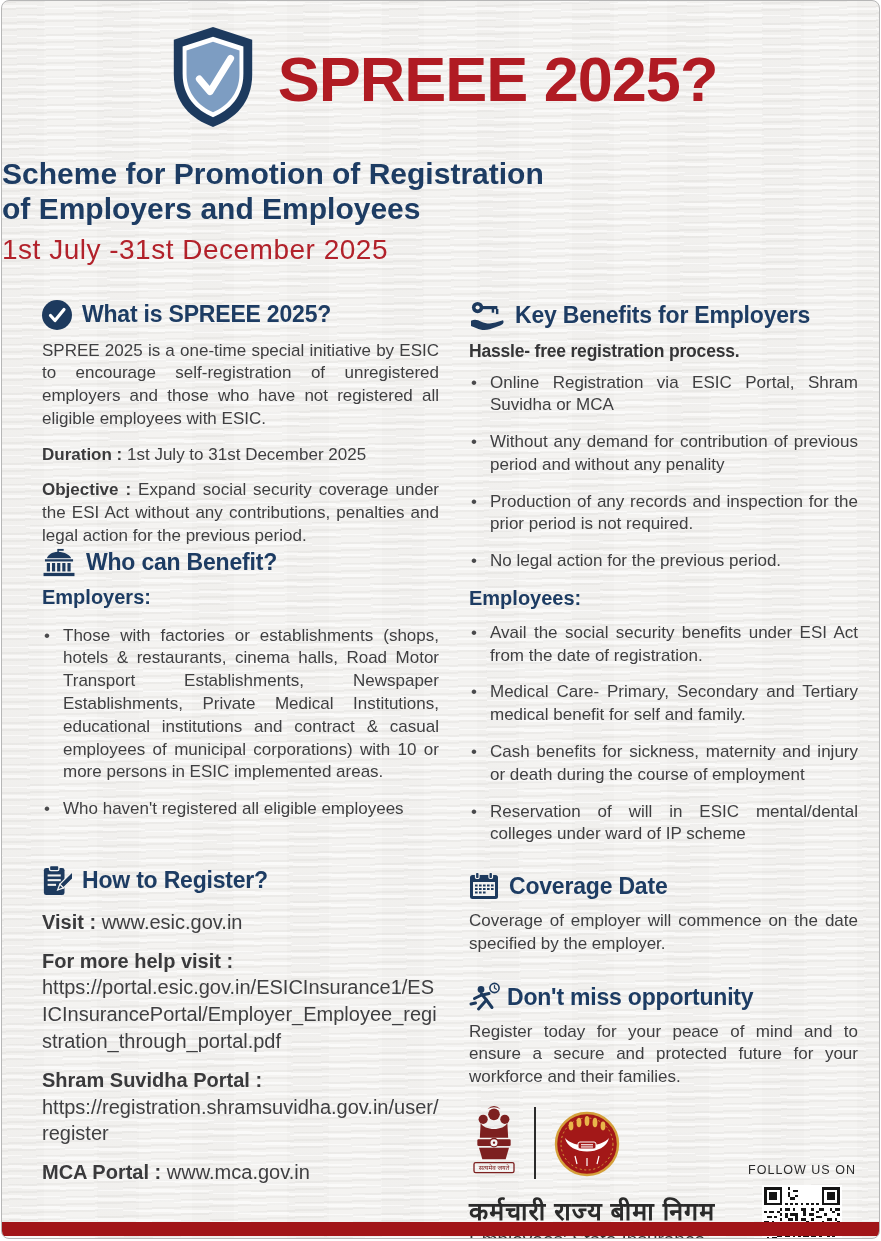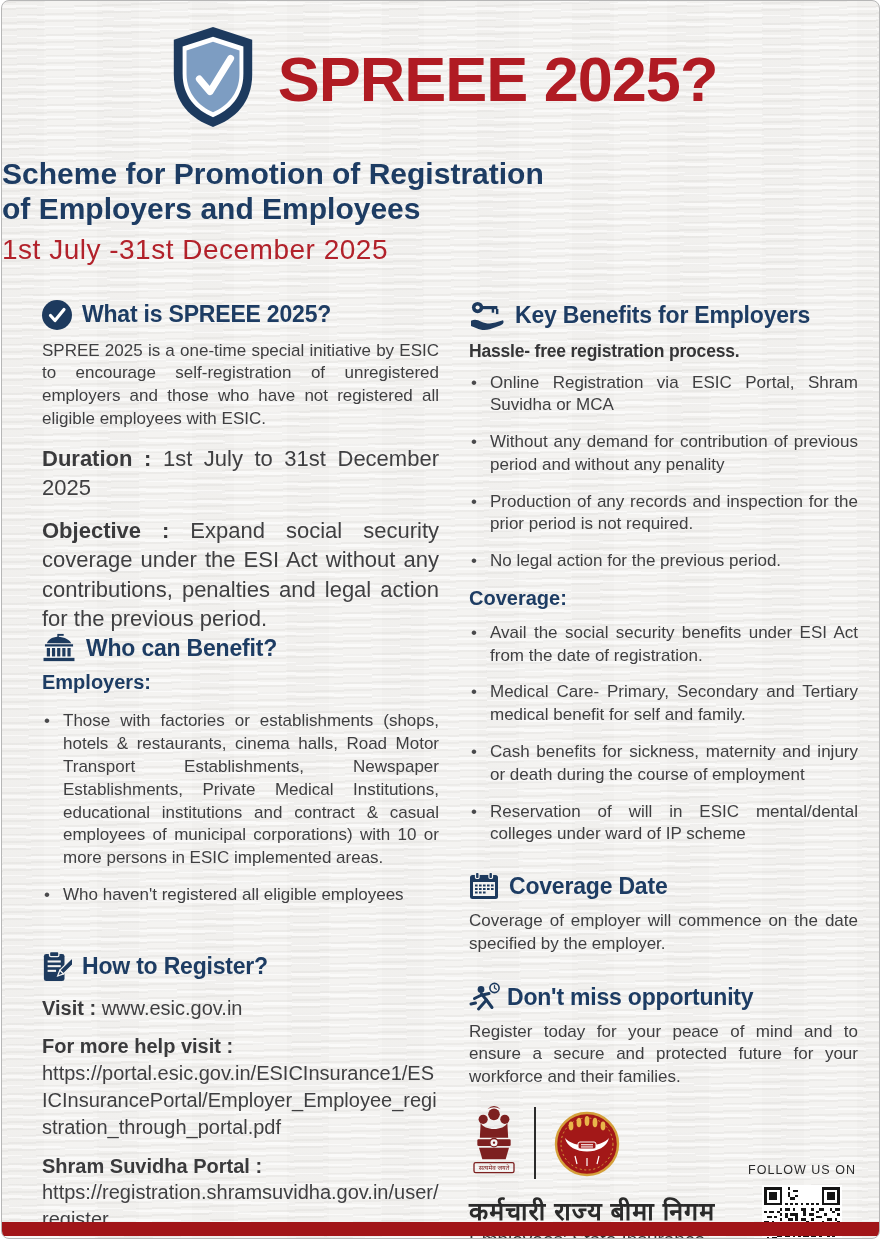--- a/index.html
+++ b/index.html
@@ -16,21 +16,21 @@
   }
   .header{ padding-top:24px; text-align:left; }
   .header-row{ display:flex; justify-content:center; align-items:center; gap:16px; }
   .main-title{ font-size:63px; font-weight:bold; color:#b01b23; letter-spacing:-1px; }
   .subtitle{ margin-top:24px; font-size:30px; line-height:1.16; font-weight:bold; color:#1d3c63; }
   .date-range{ margin-top:7px; font-size:28px; color:#b2222b; font-weight:normal; letter-spacing:.5px; }
   .main{ margin-top:34px; display:grid; grid-template-columns:397px 1fr; column-gap:30px; padding:0 21px 0 40px; }
   h2.section-h{ display:flex; align-items:center; gap:10px; font-size:23px; color:#1d3c63; letter-spacing:-.2px; }
   h2.section-h .ico{ flex:0 0 auto; display:inline-flex; }
   .body-p{ margin-top:10px; font-size:17px; line-height:1.34; text-align:justify; }
-  .kv{ margin-top:13px; font-size:22px; line-height:1.34; text-align:justify; }
+  .kv{ margin-top:13px; font-size:17px; line-height:1.34; text-align:justify; }
   .kv b{ color:#3a3a3c; }
   .sub-label{ margin-top:8px; font-size:20px; font-weight:bold; color:#1d3c63; }
   ul.blist{ list-style:none; margin-top:16px; }
   ul.blist li{ position:relative; padding-left:21px; font-size:17px; line-height:1.34; text-align:justify; margin-bottom:14px; }
   ul.blist li::before{ content:"•"; position:absolute; left:2px; top:0; color:#4a4a4c; }
   .sec-who{ }
   .sec-register{ margin-top:44px; }
   .sec-coverage{ margin-top:26px; }
   .sec-dontmiss{ margin-top:26px; }
   .reg-line{ margin-top:12px; font-size:20px; line-height:1.34; }
@@ -157,21 +157,21 @@
           </span>
           <span>Key Benefits for Employers</span>
         </h2>
         <div class="intro-line">Hassle- free registration process.</div>
         <ul class="blist" style="margin-top:10px;">
           <li>Online Registration via ESIC Portal, Shram Suvidha or MCA</li>
           <li>Without any demand for contribution of previous period and without any penality</li>
           <li>Production of any records and inspection for the prior period is not required.</li>
           <li>No legal action for the previous period.</li>
         </ul>
-        <div class="sub-label" style="margin-top:2px;">Coverage:</div>
+        <div class="sub-label" style="margin-top:2px;">Employees:</div>
         <ul class="blist" style="margin-top:12px;">
           <li>Avail the social security benefits under ESI Act from the date of registration.</li>
           <li>Medical Care- Primary, Secondary and Tertiary medical benefit for self and family.</li>
           <li>Cash benefits for sickness, maternity and injury or death during the course of employment</li>
           <li>Reservation of will in ESIC mental/dental colleges under ward of IP scheme</li>
         </ul>
       </div>
 
       <div class="sec-coverage">
         <h2 class="section-h">

